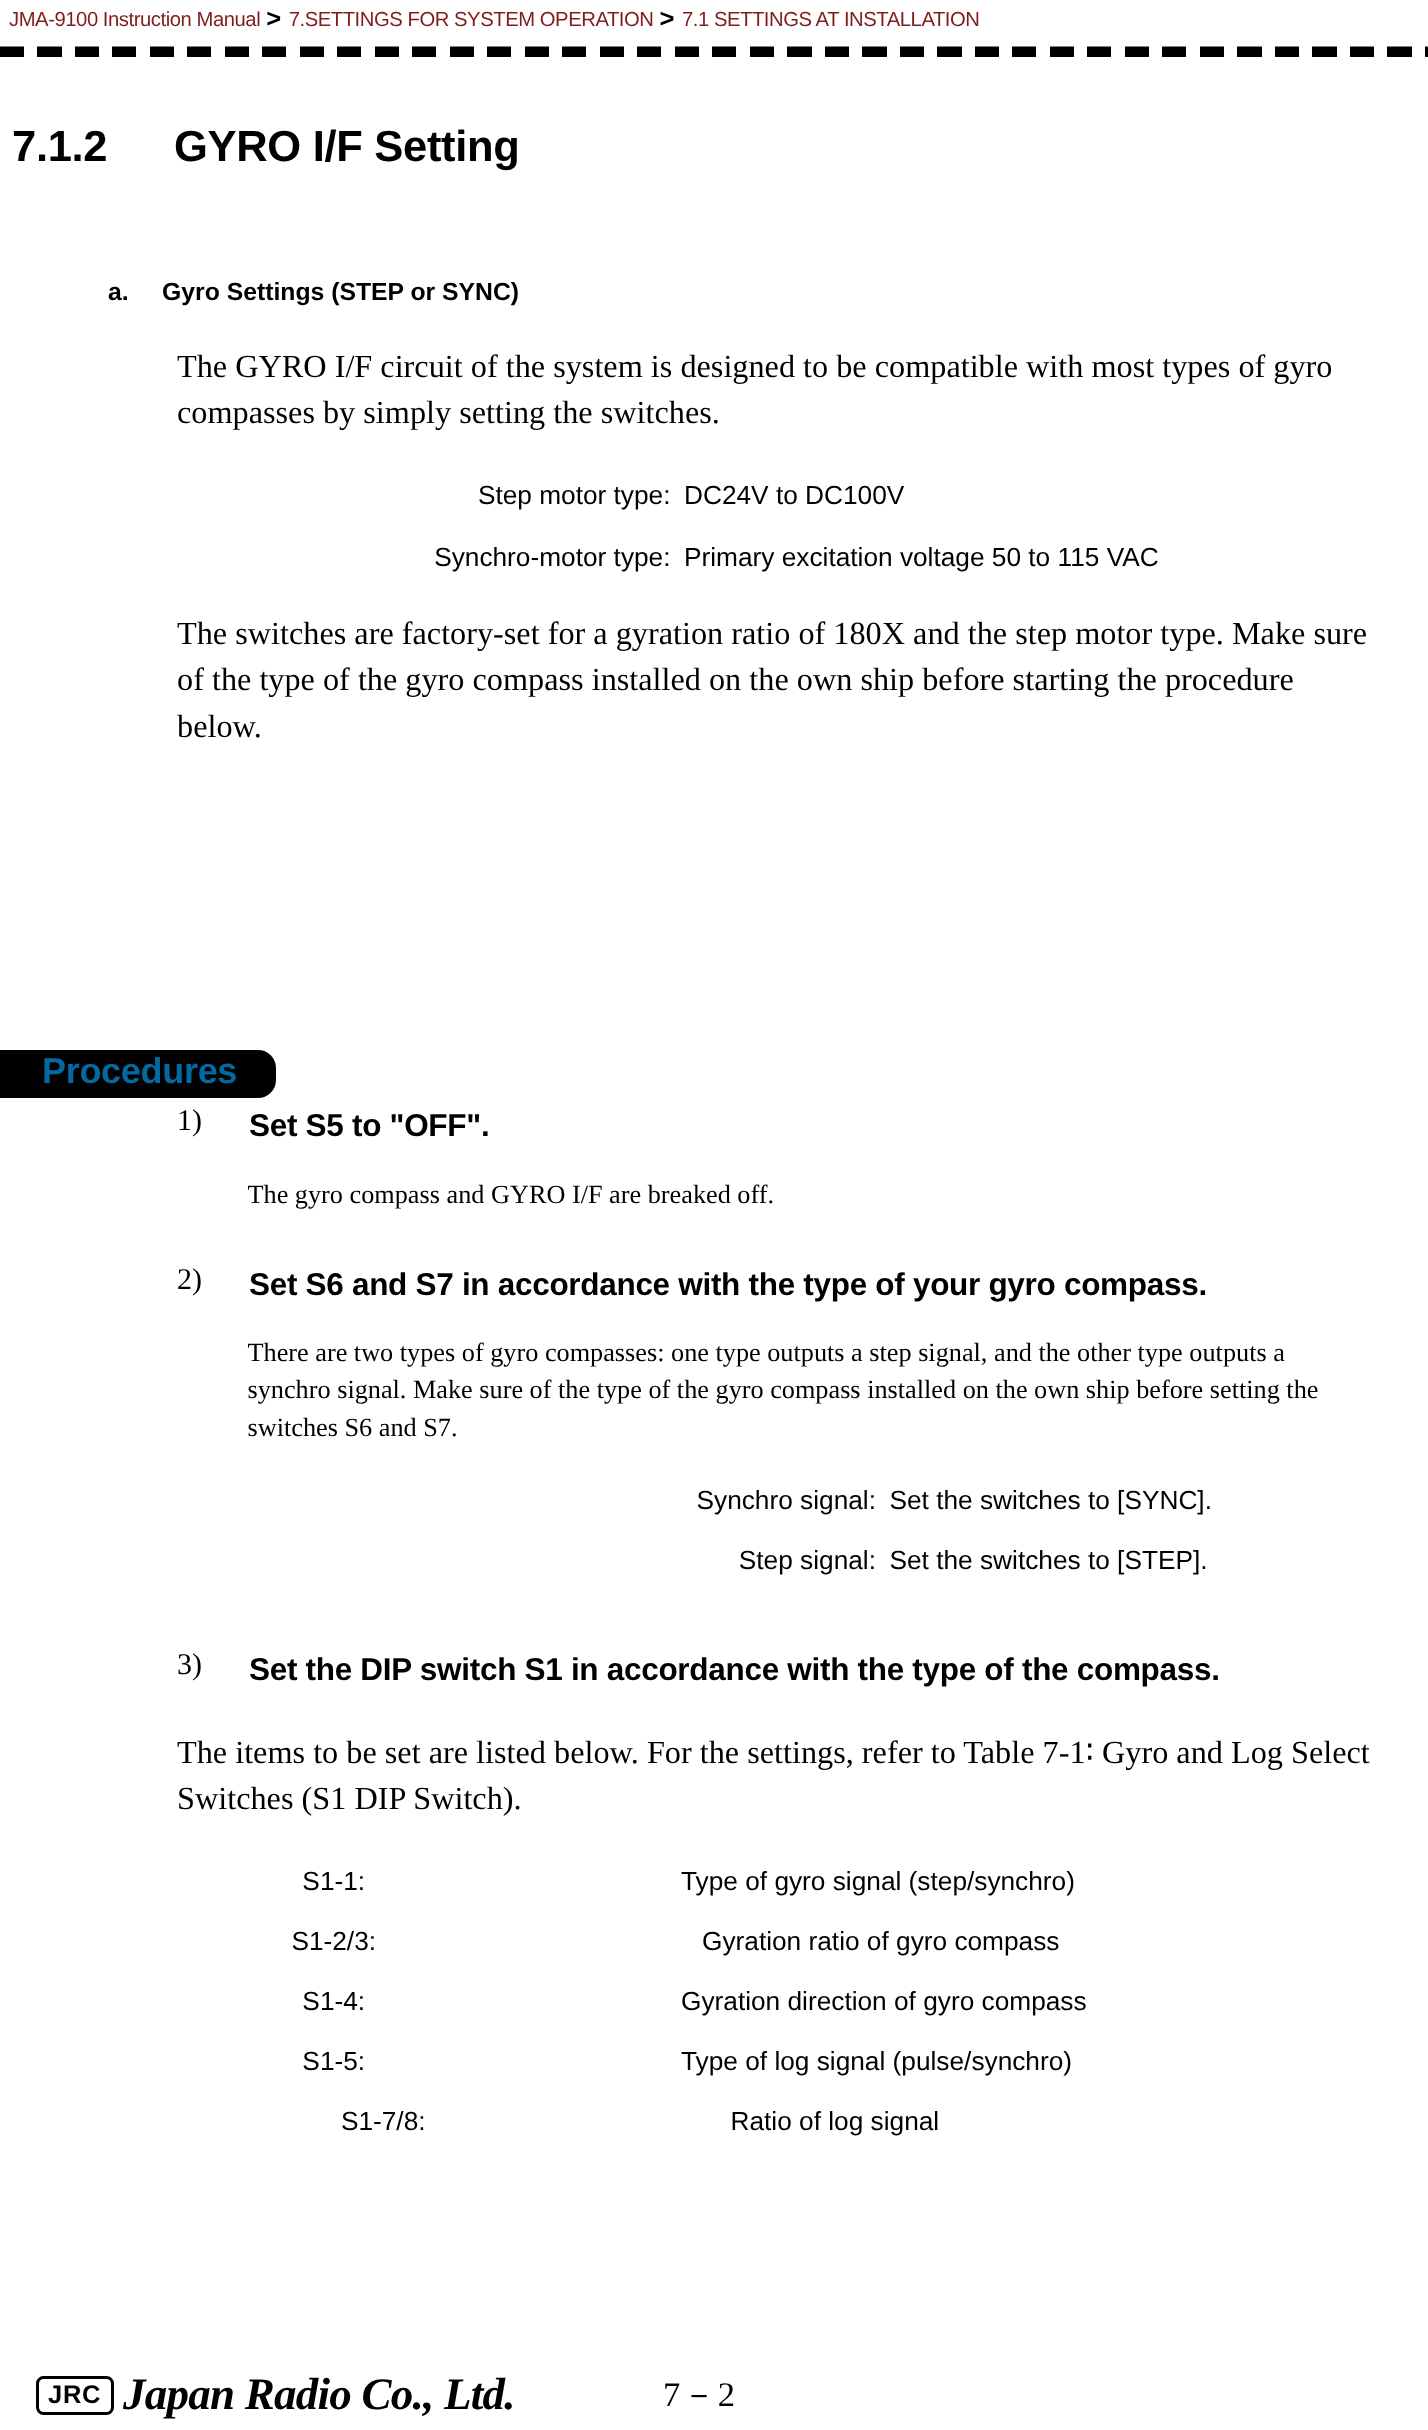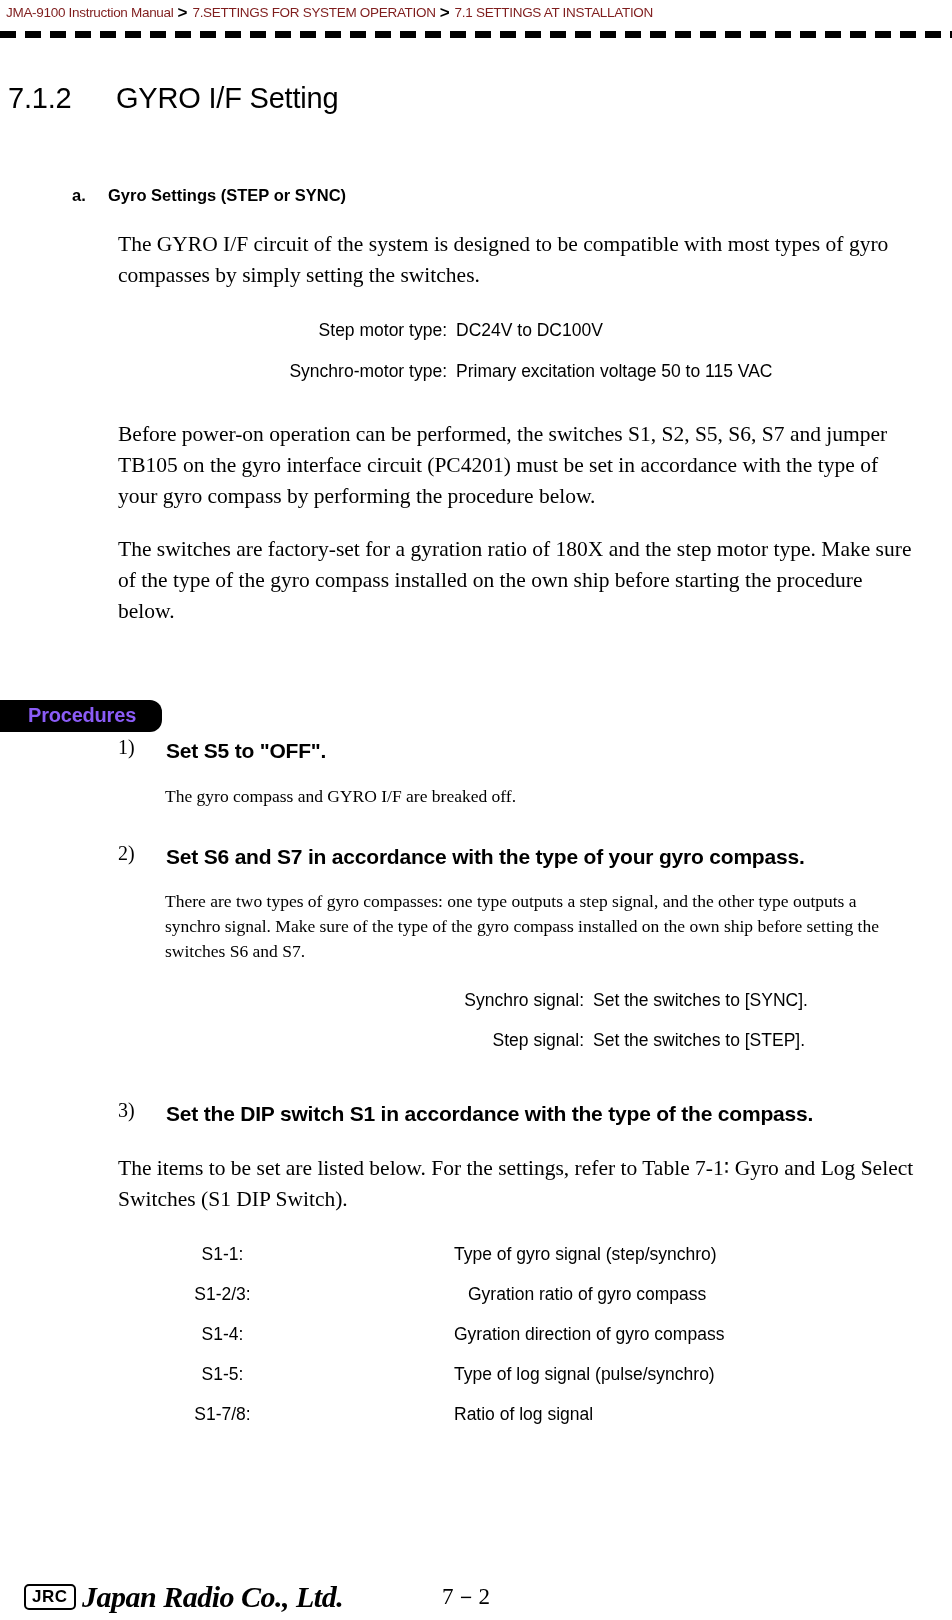--- a/index.html
+++ b/index.html
@@ -52,21 +52,21 @@
       #ffffff 16px, #ffffff 25px
     );
   }
 
   
   .section-title {
     position: absolute;
     top: 82px;
     left: 8px;
     font-family: "Liberation Sans", sans-serif;
-    font-weight: normal;
+    font-weight: bold;
     font-size: 29px;
     letter-spacing: -0.2px;
     display: flex;
     justify-content: space-between;
   }
   .section-num { width: 108px; }
 
   
   .content {
     position: absolute;
@@ -124,24 +124,24 @@
   .kv-signal .kv-key { width: 584px; }
   
   .kv-s1 .kv-key { width: 445px; text-align: center; }
 
   
   .proc-badge {
     position: absolute;
     left: 0px;
     top: 700px;
     background: #000000;
-    color: #8b5cf6;
-    font-family: "Liberation Sans", sans-serif;
-    font-weight: bold;
-    font-size: 20px;
+    color: #0369a1;
+    font-family: "Liberation Sans", sans-serif;
+    font-weight: bold;
+    font-size: 24px;
     padding: 4px 26px 6px 28px;
     border-radius: 0 12px 12px 0;
     letter-spacing: -0.2px;
     line-height: 22px;
   }
 
   
   .step {
     display: flex;
     margin-left: 118px;
@@ -234,21 +234,20 @@
     <div class="kv-row kv-motor">
       <span class="kv-key">Step motor type:</span>
       <span class="kv-val">DC24V to DC100V</span>
     </div>
     <div class="kv-row kv-motor" style="margin-top:14px;">
       <span class="kv-key">Synchro-motor type:</span>
       <span class="kv-val">Primary excitation voltage 50 to 115 VAC</span>
     </div>
   </div>
 
-  <div class="para" style="margin-top:34px;">Before power-on operation can be performed, the switches S1, S2, S5, S6, S7 and jumper TB105 on the gyro interface circuit (PC4201) must be set in accordance with the type of your gyro compass by performing the procedure below.</div>
 
   <div class="para" style="margin-top:22px;">The switches are factory-set for a gyration ratio of 180X and the step motor type. Make sure of the type of the gyro compass installed on the own ship before starting the procedure below.</div>
 
 </div>
 
 <div class="proc-badge">Procedures</div>
 
 <div style="position:absolute; top:733px; left:0; width:952px;">
 
   <div class="step">
@@ -291,21 +290,21 @@
       <span class="kv-val">Gyration ratio of gyro compass</span>
     </div>
     <div class="kv-row kv-s1" style="margin-top:13px;">
       <span class="kv-key">S1-4:</span>
       <span class="kv-val">Gyration direction of gyro compass</span>
     </div>
     <div class="kv-row kv-s1" style="margin-top:13px;">
       <span class="kv-key">S1-5:</span>
       <span class="kv-val">Type of log signal (pulse/synchro)</span>
     </div>
-    <div class="kv-row kv-s1" style="margin-top:13px;">
+    <div class="kv-row kv-s1" style="margin-top:13px;padding-left:33px;">
       <span class="kv-key">S1-7/8:</span>
       <span class="kv-val">Ratio of log signal</span>
     </div>
   </div>
 
 </div>
 
 <div class="footer">
   <span class="jrc-mark">JRC</span>
   <span class="jrc-word">Japan Radio Co., Ltd.</span>

